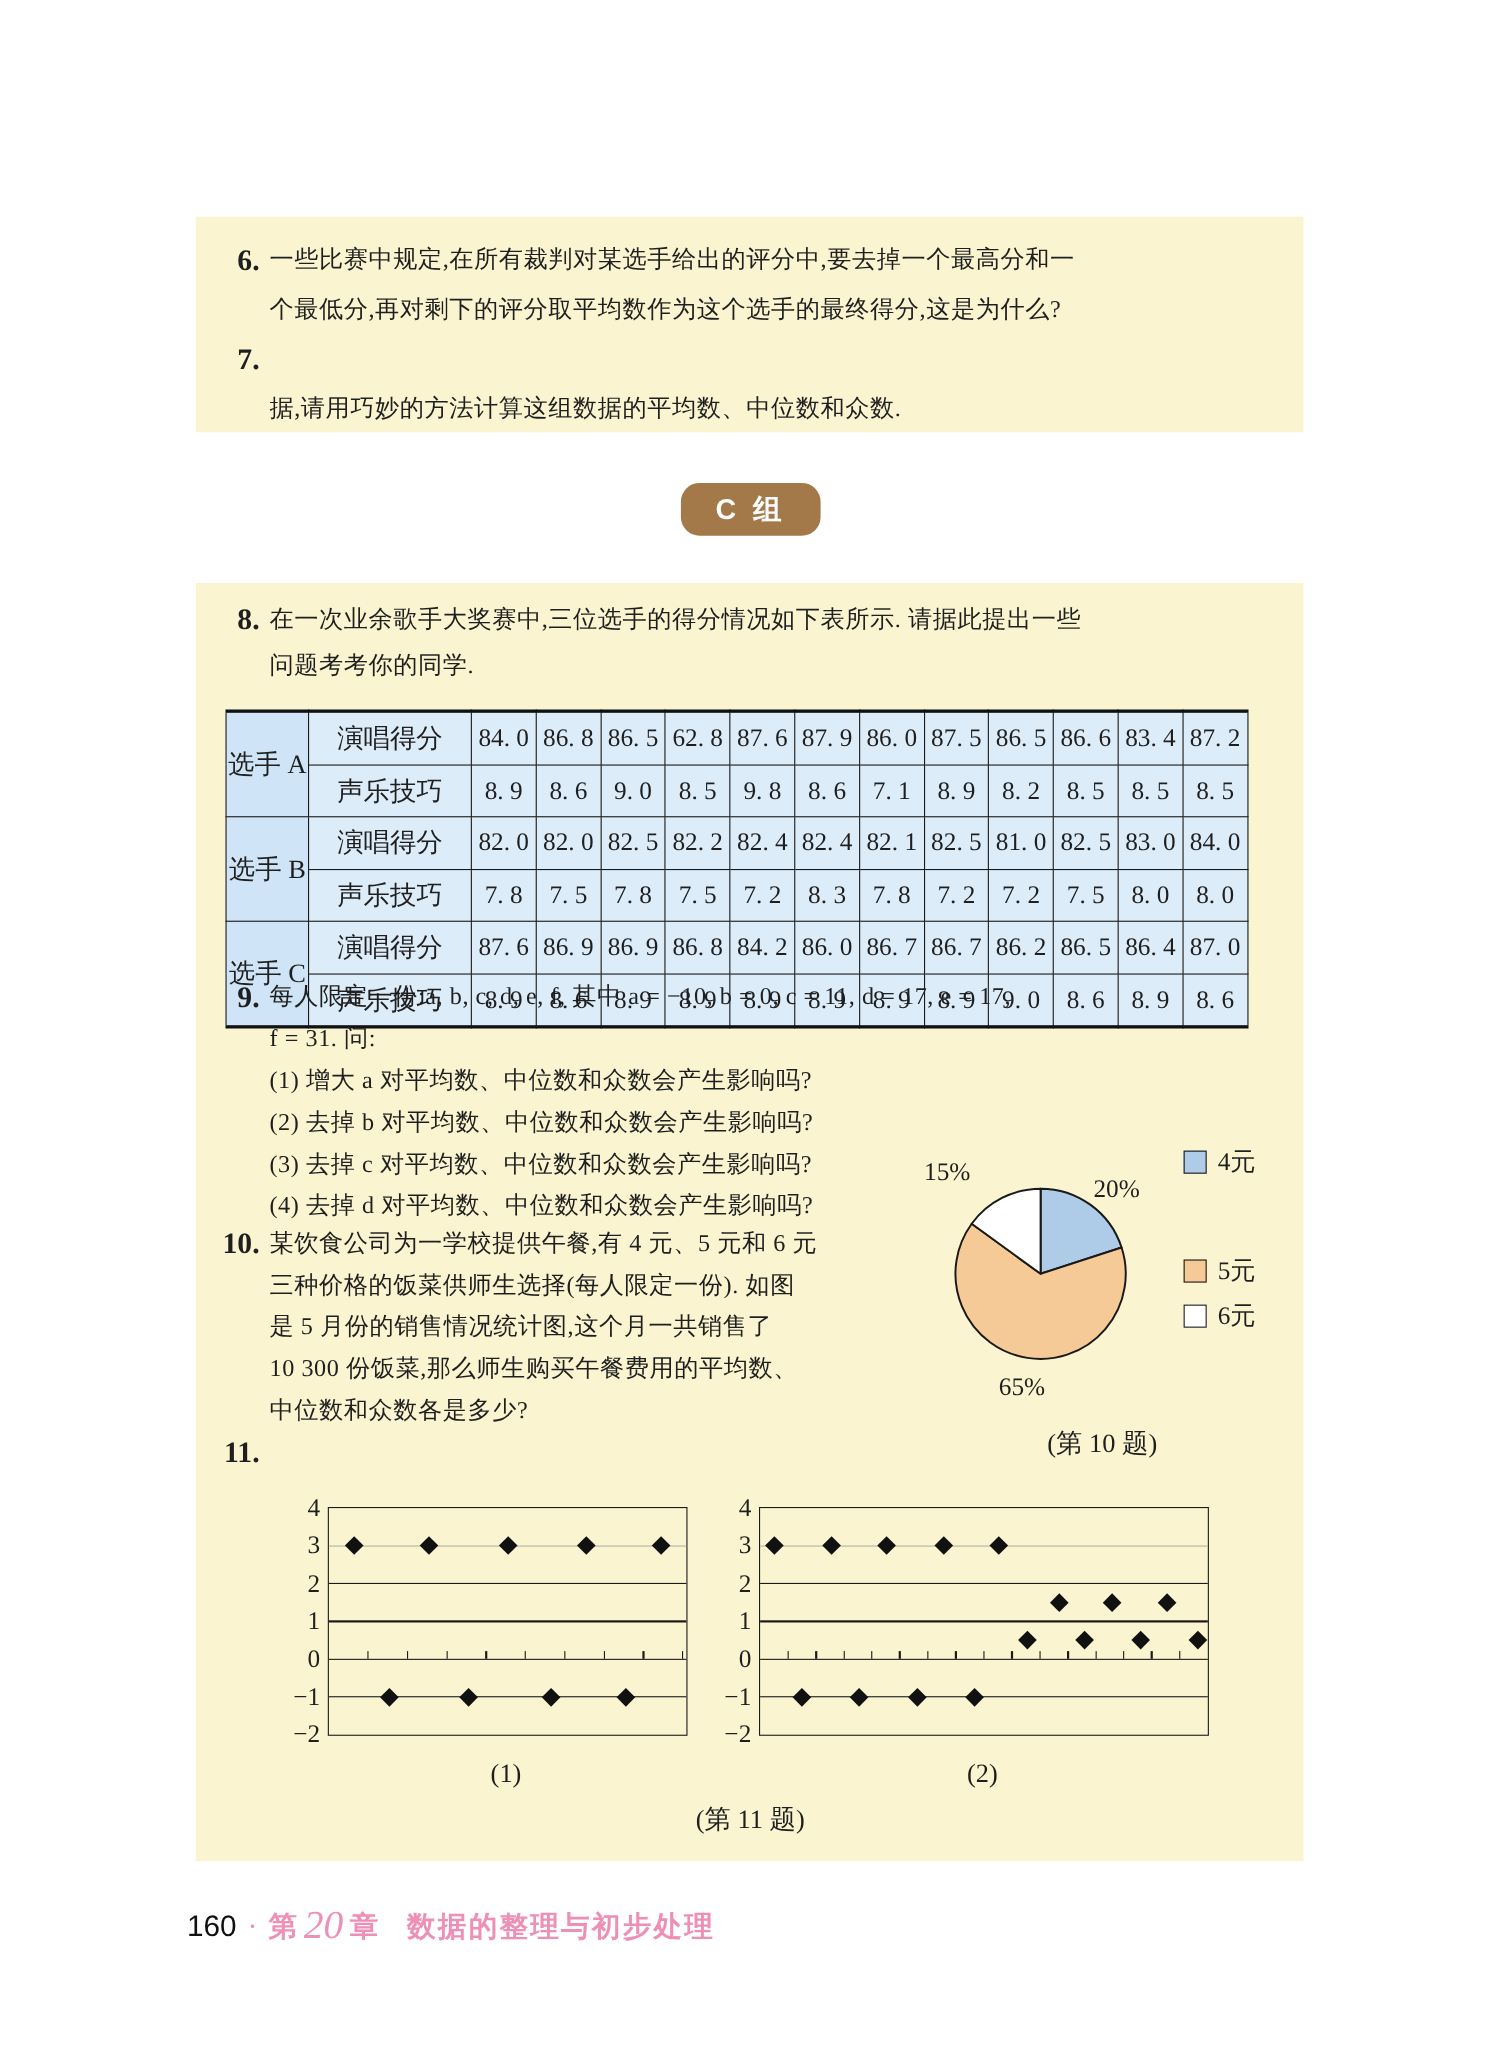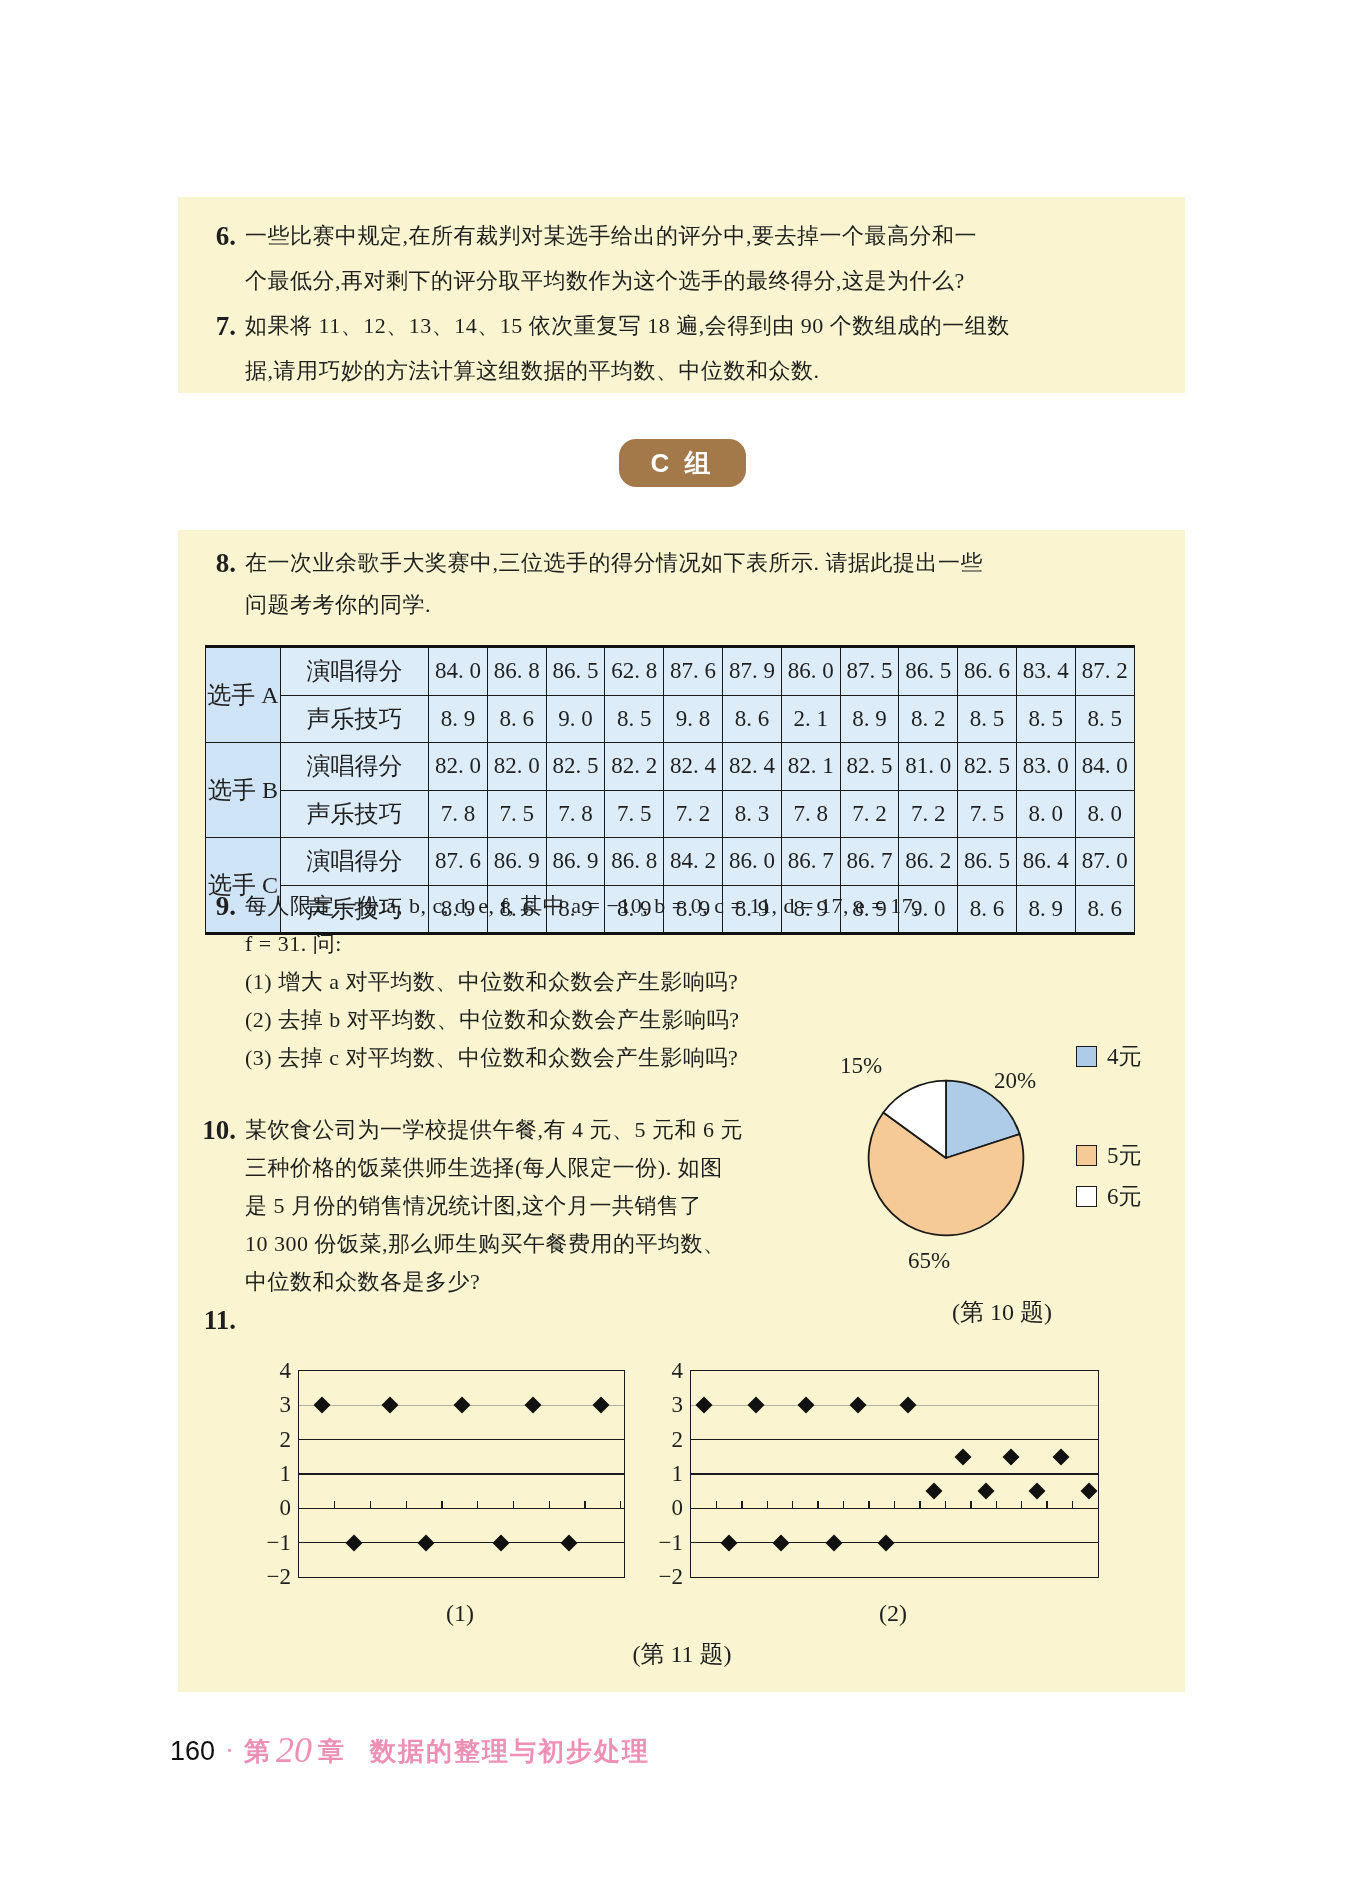--- a/index.html
+++ b/index.html
@@ -49,21 +49,20 @@
 </head>
 <body>
 
 <div class="page">
 
   <div class="ybox box1"></div>
   <div class="qnum" style="left:170px;top:219px">6.</div>
   <div class="qline" style="left:245px;top:219px">一些比赛中规定,在所有裁判对某选手给出的评分中,要去掉一个最高分和一</div>
   <div class="qline" style="left:245px;top:264px">个最低分,再对剩下的评分取平均数作为这个选手的最终得分,这是为什么?</div>
   <div class="qnum" style="left:170px;top:309px">7.</div>
-  <div class="qline" style="left:245px;top:309px">如果将 11、12、13、14、15 依次重复写 18 遍,会得到由 90 个数组成的一组数</div>
   <div class="qline" style="left:245px;top:354px">据,请用巧妙的方法计算这组数据的平均数、中位数和众数.</div>
 
   <div class="badge">C 组</div>
 
   <div class="ybox box2"></div>
 
   <div class="qnum" style="left:170px;top:546px">8.</div>
   <div class="qline" style="left:245px;top:546px">在一次业余歌手大奖赛中,三位选手的得分情况如下表所示. 请据此提出一些</div>
   <div class="qline" style="left:245px;top:588px">问题考考你的同学.</div>
 
@@ -91,21 +90,21 @@
           <td>87. 2</td>
         </tr>
         <tr>
           <td class="rlabel">声乐技巧</td>
           <td>8. 9</td>
           <td>8. 6</td>
           <td>9. 0</td>
           <td>8. 5</td>
           <td>9. 8</td>
           <td>8. 6</td>
-          <td>2. 1</td>
+          <td>7. 1</td>
           <td>8. 9</td>
           <td>8. 2</td>
           <td>8. 5</td>
           <td>8. 5</td>
           <td>8. 5</td>
         </tr>
         <tr>
           <td rowspan="2" class="plabel">选手 B</td>
           <td class="rlabel">演唱得分</td>
           <td>82. 0</td>
@@ -169,20 +168,21 @@
         </tr>
       </tbody>
   </table>
 
   <div class="qnum" style="left:170px;top:889px">9.</div>
   <div class="qline" style="left:245px;top:889px">每人限定一份:a, b, c, d, e, f, 其中 a = −10, b = 0, c = 11, d = 17, e = 17,</div>
   <div class="qline" style="left:245px;top:927px">f = 31. 问:</div>
   <div class="qline" style="left:245px;top:965px">(1) 增大 a 对平均数、中位数和众数会产生影响吗?</div>
   <div class="qline" style="left:245px;top:1003px">(2) 去掉 b 对平均数、中位数和众数会产生影响吗?</div>
   <div class="qline" style="left:245px;top:1041px">(3) 去掉 c 对平均数、中位数和众数会产生影响吗?</div>
+  <div class="qline" style="left:245px;top:1079px">(4) 去掉 d 对平均数、中位数和众数会产生影响吗?</div>
 
   <div class="qnum" style="left:170px;top:1113px">10.</div>
   <div class="qline" style="left:245px;top:1113px">某饮食公司为一学校提供午餐,有 4 元、5 元和 6 元</div>
   <div class="qline" style="left:245px;top:1151px">三种价格的饭菜供师生选择(每人限定一份). 如图</div>
   <div class="qline" style="left:245px;top:1189px">是 5 月份的销售情况统计图,这个月一共销售了</div>
   <div class="qline" style="left:245px;top:1227px">10 300 份饭菜,那么师生购买午餐费用的平均数、</div>
   <div class="qline" style="left:245px;top:1265px">中位数和众数各是多少?</div>
 
   <svg class="pie-svg" viewBox="0 0 200 200">
       <path d="M 100 100 L 100.00 14.00 A 86 86 0 0 1 181.79 73.42 Z" fill="#aecbe8" stroke="#1a1a1a" stroke-width="2" stroke-linejoin="round"></path>

